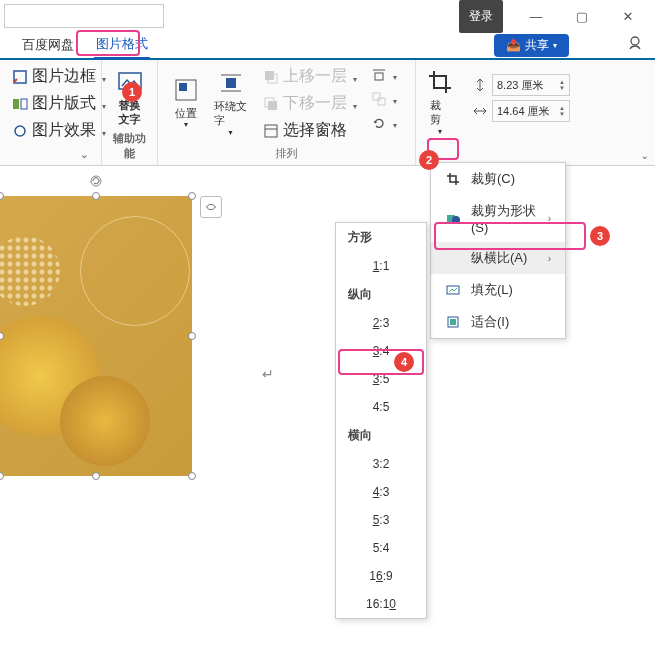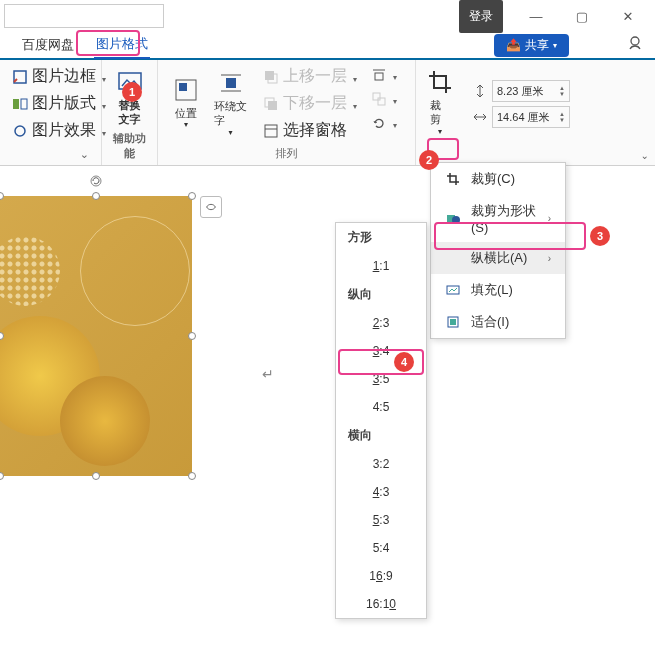--- a/index.html
+++ b/index.html
@@ -20,21 +20,21 @@
 .ribbon-group { border-right: 1px solid #e0e0e0; padding: 4px 8px 2px 8px; display: flex; flex-direction: column; }
 .ribbon-group-label { text-align: center; font-size: 11px; color: #666; margin-top: auto; padding-bottom: 2px; }
 .ribbon-items { display: flex; gap: 2px; }
 .ribbon-col { display: flex; flex-direction: column; gap: 2px; }
 .ribbon-btn { display: flex; align-items: center; gap: 4px; padding: 2px 4px; font-size: 16px; white-space: nowrap; }
 .ribbon-btn .drop::after { content: "▾"; font-size: 8px; margin-left: 2px; color: #666; }
 .ribbon-large { display: flex; flex-direction: column; align-items: center; justify-content: center; padding: 4px 6px; font-size: 11px; line-height: 1.3; }
 .ribbon-large svg { margin-bottom: 2px; }
 .ribbon-corner { position: absolute; right: 6px; bottom: 4px; font-size: 10px; color: #666; }
 
-.size-group { padding: 20px 8px; }
+.size-group { padding: 14px 8px; }
 .size-row { display: flex; align-items: center; gap: 4px; margin-bottom: 4px; }
 .size-input { width: 78px; height: 22px; border: 1px solid #ccc; padding: 0 4px; font-size: 11px; display: flex; align-items: center; justify-content: space-between; }
 .spinner { display: flex; flex-direction: column; font-size: 6px; line-height: 1; color: #666; }
 
 .canvas { position: relative; background: #fff; height: 500px; }
 .image-sel { position: absolute; left: 0; top: 198px; width: 192px; height: 280px; }
 .image-fill { width: 100%; height: 100%; background: linear-gradient(135deg, #d4a94c, #c89a3a); position: relative; overflow: hidden; }
 .blob { position: absolute; border-radius: 50%; }
 .handle { position: absolute; width: 8px; height: 8px; background: #fff; border: 1px solid #888; border-radius: 50%; }
 .rot-handle { position: absolute; top: -22px; left: 50%; transform: translateX(-50%); width: 14px; height: 14px; }

